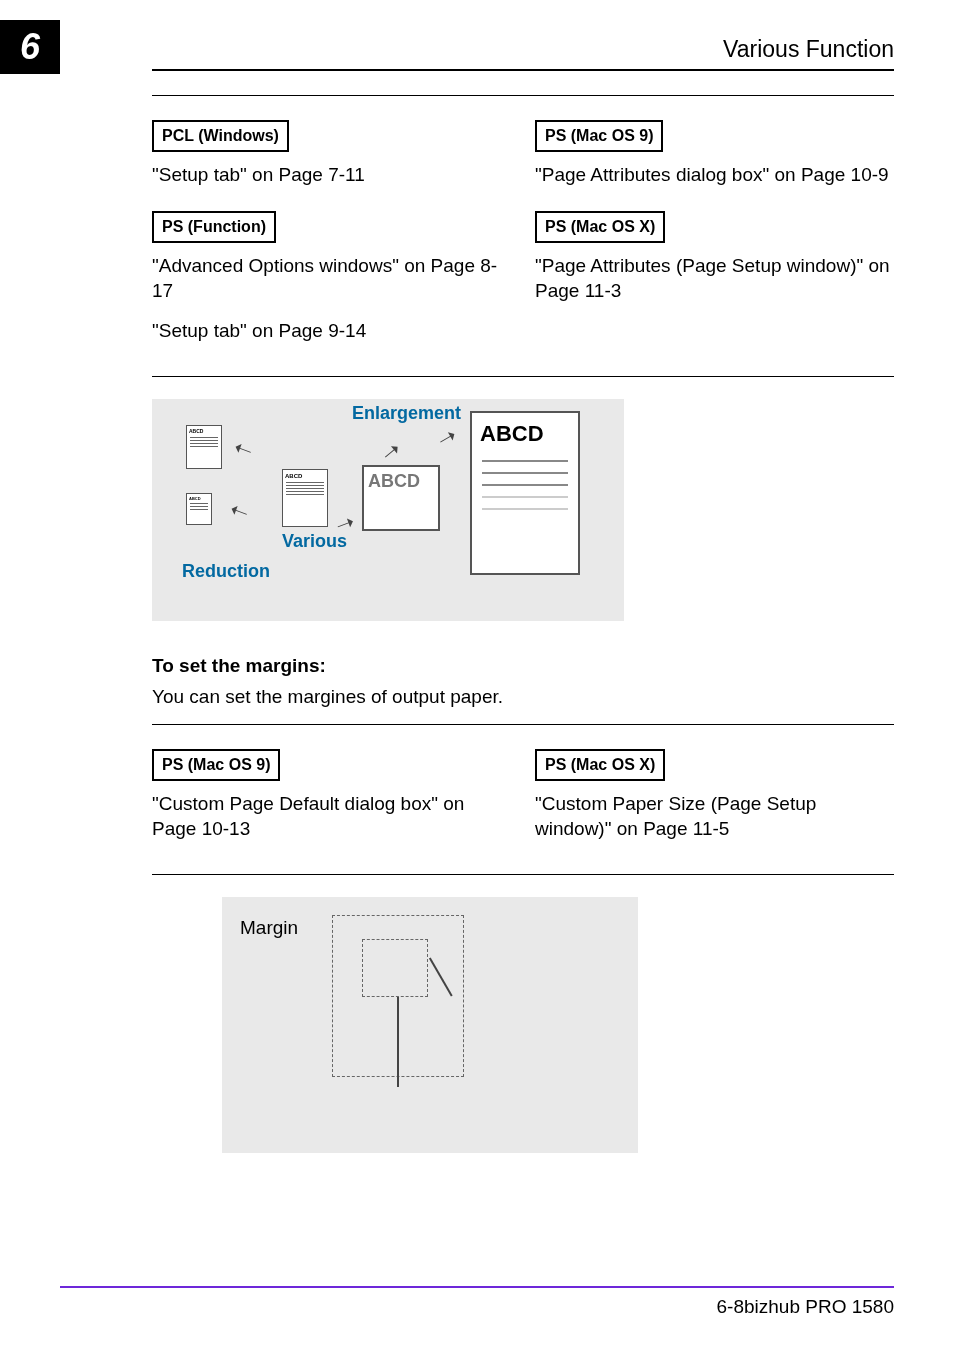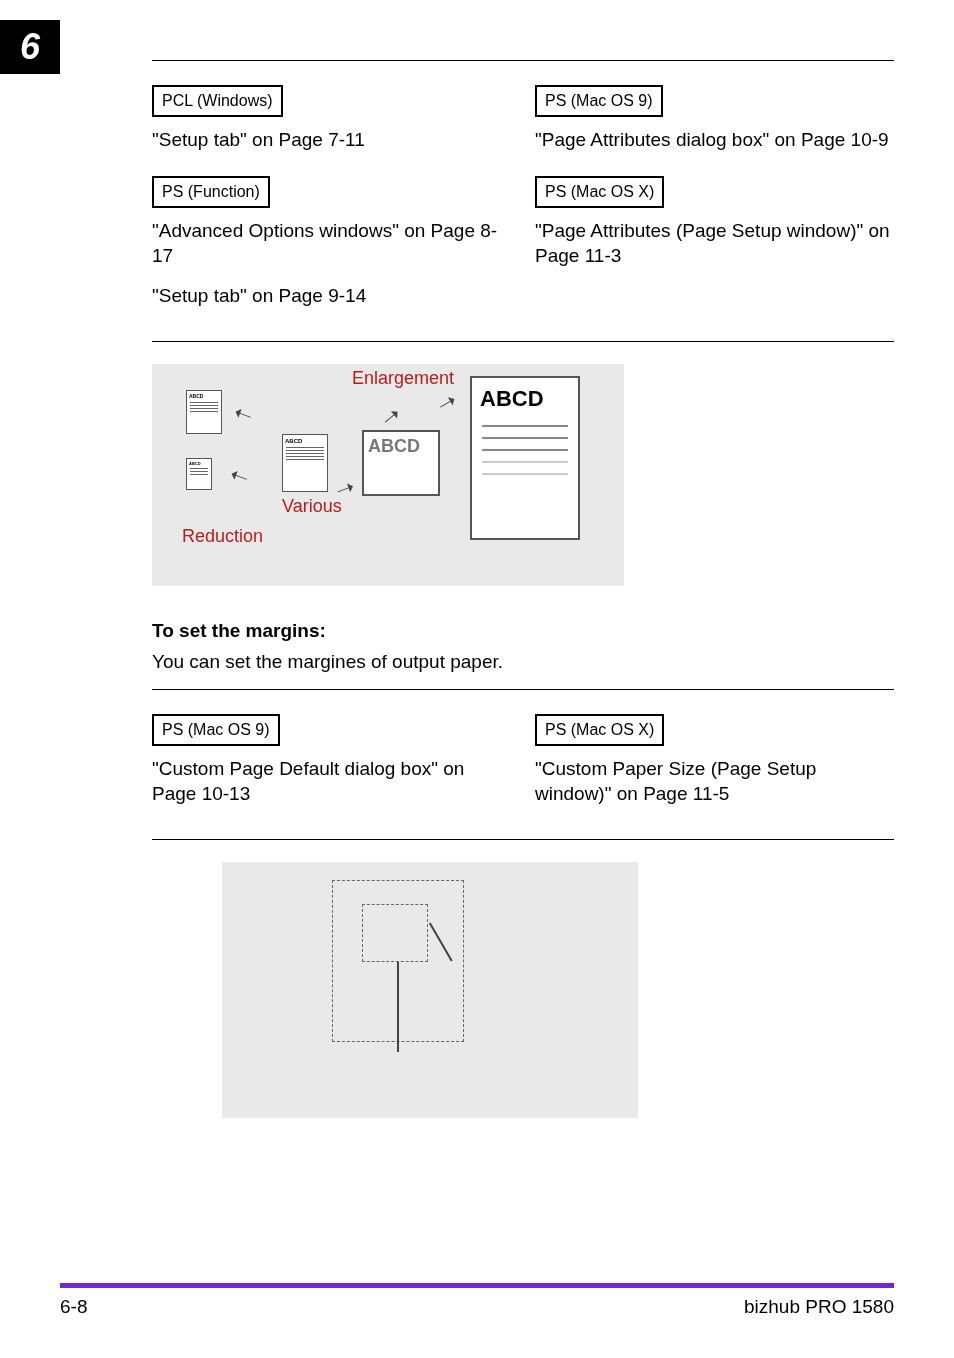--- a/index.html
+++ b/index.html
@@ -5,38 +5,39 @@
 html,body{margin:0;padding:0;background:#fff;font-family:Arial,Helvetica,sans-serif;color:#000}
 .page{width:954px;height:1358px;position:relative;box-sizing:border-box;padding:36px 60px 40px 60px}
 .chapter-tab{position:absolute;left:0;top:20px;width:60px;height:54px;background:#000;color:#fff;font-size:36px;font-weight:bold;font-style:italic;display:flex;align-items:center;justify-content:center}
 .header-line{border-bottom:2px solid #000;margin-left:92px;margin-right:0;padding-bottom:6px;text-align:right;font-size:23px}
 .content{margin-left:92px;margin-top:24px;font-size:19px;line-height:1.35}
 .sub-heading{font-weight:bold;margin-top:18px;margin-bottom:6px}
 .body-text{margin-bottom:14px}
 .sec{border-top:1px solid #000;border-bottom:1px solid #000;padding:14px 0 18px 0}
 .cols{display:flex;gap:24px}
 .col{flex:1;min-width:0}
-.tag{display:inline-block;border:2px solid #000;font-weight:normal;font-size:16px;padding:3px 8px;margin:10px 0 6px 0}
+.tag{display:inline-block;border:2px solid #000;font-weight:bold;font-size:16px;padding:3px 8px;margin:10px 0 6px 0}
 .ref{font-size:19px;margin:4px 0 14px 0}
 .figure{background:#e9e9e9;margin-top:22px;padding:16px;width:440px;position:relative;height:190px}
-.figure .lbl{position:absolute;font-weight:normal;font-size:18px;color:#b91c1c}
+.figure .lbl{position:absolute;font-weight:bold;font-size:18px;color:#0369a1}
 .figure2{background:#e9e9e9;margin-top:22px;margin-left:70px;padding:18px;width:380px;height:220px;position:relative}
 .mini-doc{position:absolute;border:1.5px solid #555;background:#fff}
 .mini-doc .t{font-size:6px;font-weight:bold;display:block;padding:2px 2px 0 2px}
 .mini-doc .ln{height:1px;background:#666;margin:2px 3px}
 .arrow{position:absolute;color:#444;font-size:22px}
 .big-box{position:absolute;border:2px solid #555;background:#fff}
 .dash-box{position:absolute;border:1.5px dashed #666}
-.footer{position:absolute;left:60px;right:60px;bottom:40px;border-top:5px solid #6d28d9;padding-top:8px;display:flex;justify-content:space-between;font-size:19px}
+.footer{position:absolute;left:60px;right:60px;bottom:40px;border-top:2px solid #6d28d9;padding-top:8px;display:flex;justify-content:flex-end;font-size:19px}
 </style>
 </head>
 <body>
 
 <div class="page">
   <div class="chapter-tab">6</div>
+  <div class="header-line">Various Function</div>
 
   <div class="content">
 
 
     <div class="sec">
       <div class="cols">
         <div class="col">
           <div class="tag">PCL (Windows)</div>
           <div class="ref">"Setup tab" on Page 7-11</div>
           <div class="tag">PS (Function)</div>
@@ -111,20 +112,21 @@
           <div class="ref">"Custom Paper Size (Page Setup window)" on Page 11-5</div>
         </div>
       </div>
     </div>
 
     <div class="figure2">
       <div class="dash-box" style="left:110px;top:18px;width:130px;height:160px"></div>
       <div class="dash-box" style="left:140px;top:42px;width:64px;height:56px"></div>
       <div style="position:absolute;left:175px;top:100px;width:1.5px;height:90px;background:#444"></div>
       <div style="position:absolute;left:208px;top:60px;width:44px;height:1.5px;background:#444;transform:rotate(60deg);transform-origin:left center"></div>
+      <div class="lbl" style="left:230px;top:176px">Margin</div>
     </div>
   </div>
 
   <div class="footer">
     <span>6-8</span>
     <span>bizhub PRO 1580</span>
   </div>
 </div>
 
 </body></html>

